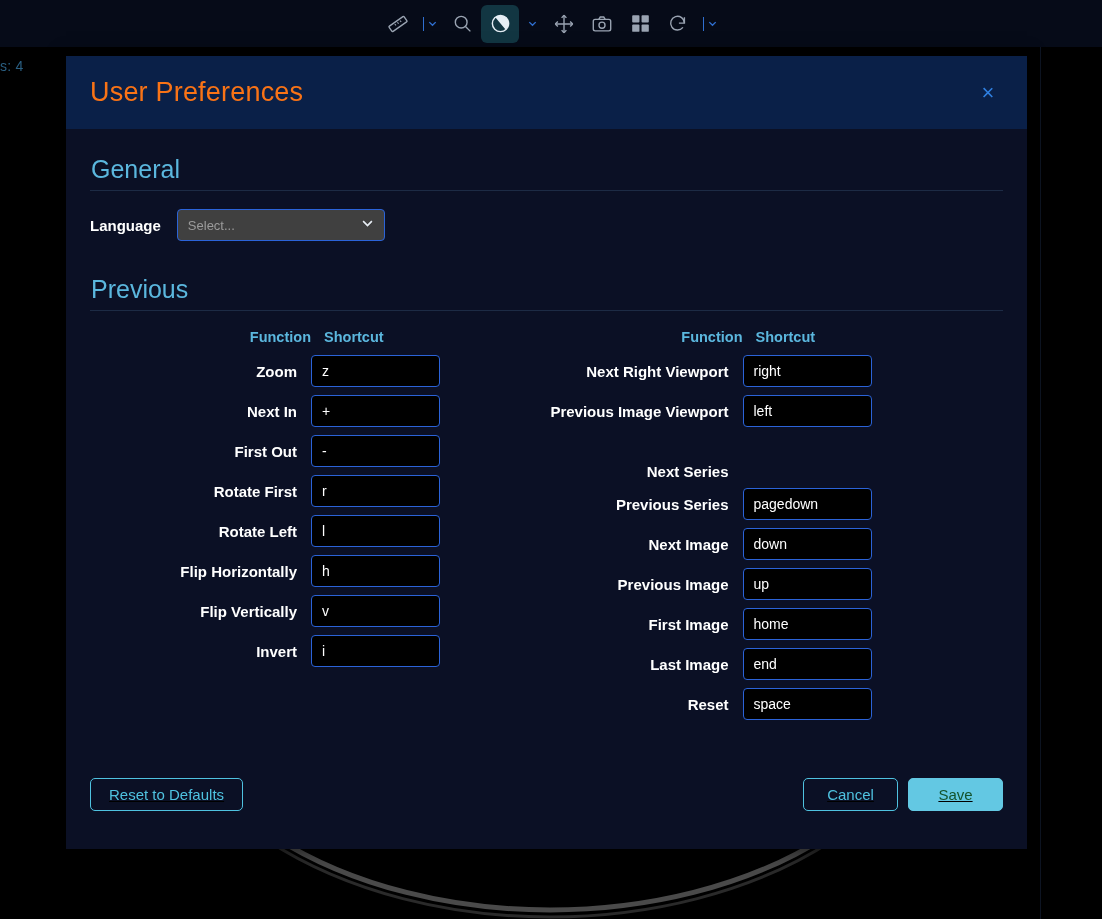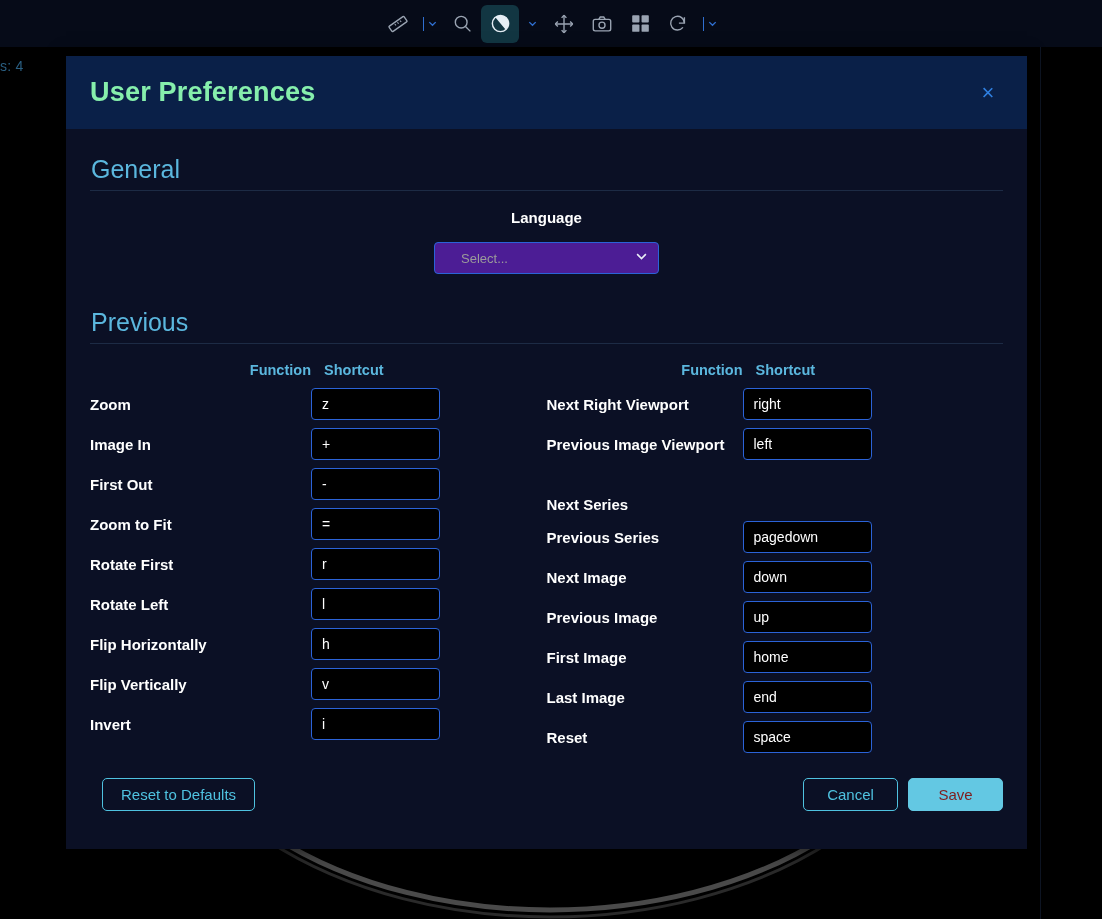--- a/index.html
+++ b/index.html
@@ -62,23 +62,23 @@
     background: #0b1025;
     box-shadow: 0 2px 18px rgba(0,0,0,.6);
   }
   #modal-header {
     height: 73px;
     background: #0a2048;
     display: flex; align-items: center; justify-content: space-between;
     padding: 0 24px 0 24px;
   }
   #modal-title {
-    color: #86efac;
+    color: #f97316;
     font-size: 27px;
-    font-weight: 700;
+    font-weight: 400;
     letter-spacing: .2px;
   }
   #close-btn {
     color: #2f7fe0; font-size: 22px; line-height: 1;
     width: 30px; height: 30px;
     display: flex; align-items: center; justify-content: center;
     cursor: pointer; background: none; border: none; padding: 0;
     font-family: "Liberation Sans", sans-serif;
   }
 
@@ -88,29 +88,29 @@
     color: #5bb7de;
     font-size: 25px;
     font-weight: 400;
     padding-left: 1px;
     margin: 0 0 6px 0;
   }
   .section-rule {
     height: 1px; background: #1d2b45; margin: 0 0 18px 0;
   }
 
-  .lang-row { display: flex; align-items: center; gap: 16px; margin-bottom: 34px; flex-direction: column; }
+  .lang-row { display: flex; align-items: center; gap: 16px; margin-bottom: 34px; }
   .lang-label { color: #ffffff; font-size: 15px; font-weight: bold; }
   .lang-select {
     position: relative;
-    width: 225px; height: 32px;
-    background: #4c1d95;
+    width: 208px; height: 32px;
+    background: #404040;
     border: 1px solid #2b63d8;
     border-radius: 4px;
-    display: flex; align-items: center; padding: 0 26px;
+    display: flex; align-items: center; padding: 0 10px;
     cursor: pointer;
   }
   .lang-select .ph { color: #9b9b9b; font-size: 13px; }
   .lang-select .chev {
     position: absolute; right: 9px; top: 50%; transform: translateY(-50%);
     color: #e8eef5;
   }
 
   
   #hotkeys-wrap { margin-top: 2px; }
@@ -126,61 +126,62 @@
     color: #5bb7de; font-size: 14.5px; font-weight: bold;
   }
   .hk-head .sc {
     padding-left: 13px;
     color: #5bb7de; font-size: 14.5px; font-weight: bold;
   }
   .hk-row {
     display: flex; align-items: center; margin-bottom: 8px;
   }
   .hk-label {
-    width: 221px; 
+    width: 221px; text-align: right;
     color: #ffffff; font-size: 15px; font-weight: bold;
     padding-right: 14px;
   }
   .hk-input {
     width: 129px; height: 32px;
     background: #000000;
     border: 1px solid #2b63d8;
     border-radius: 4px;
     color: #ffffff; font-size: 14px;
     padding: 0 10px;
     font-family: "Liberation Sans", sans-serif;
     outline: none;
   }
   .hk-col.right .hk-label { width: 196px; }
 
   
   #modal-footer {
     position: absolute; left: 0; right: 0; bottom: 0;
     height: 88px;
     display: flex; align-items: center; justify-content: space-between;
-    padding: 0 24px 22px 36px;
+    padding: 0 24px 22px 24px;
+    text-decoration: underline;
   }
   .btn {
     border-radius: 5px;
     font-size: 15px;
     font-family: "Liberation Sans", sans-serif;
     cursor: pointer;
     height: 33px;
     padding: 0 18px;
     display: inline-flex; align-items: center; justify-content: center;
   }
   .btn-outline {
     background: transparent;
     border: 1px solid #4fc2e0;
     color: #4fc2e0;
   }
   .btn-primary {
     background: #63c8e3;
     border: 1px solid #63c8e3;
-    color: #7f1d1d;
+    color: #14532d;
     min-width: 95px;
   }
   .footer-right { display: flex; gap: 10px; }
   .btn-cancel { min-width: 95px; }
 </style>
 </head>
 <body>
 
 <div id="viewer">
 
@@ -302,30 +303,26 @@
           <div class="hk-head">
             <div class="fn">Function</div>
             <div class="sc">Shortcut</div>
           </div>
           <div id="left-rows">
               <div class="hk-row">
                 <div class="hk-label" style="width: 221px;">Zoom</div>
                 <input class="hk-input" type="text" value="z" style="">
               </div>
               <div class="hk-row">
-                <div class="hk-label" style="width: 221px;">Image In</div>
+                <div class="hk-label" style="width: 221px;">Next In</div>
                 <input class="hk-input" type="text" value="+" style="">
               </div>
               <div class="hk-row">
                 <div class="hk-label" style="width: 221px;">First Out</div>
                 <input class="hk-input" type="text" value="-" style="">
-              </div>
-              <div class="hk-row">
-                <div class="hk-label" style="width: 221px;">Zoom to Fit</div>
-                <input class="hk-input" type="text" value="=" style="">
               </div>
               <div class="hk-row">
                 <div class="hk-label" style="width: 221px;">Rotate First</div>
                 <input class="hk-input" type="text" value="r" style="">
               </div>
               <div class="hk-row">
                 <div class="hk-label" style="width: 221px;">Rotate Left</div>
                 <input class="hk-input" type="text" value="l" style="">
               </div>
               <div class="hk-row">

